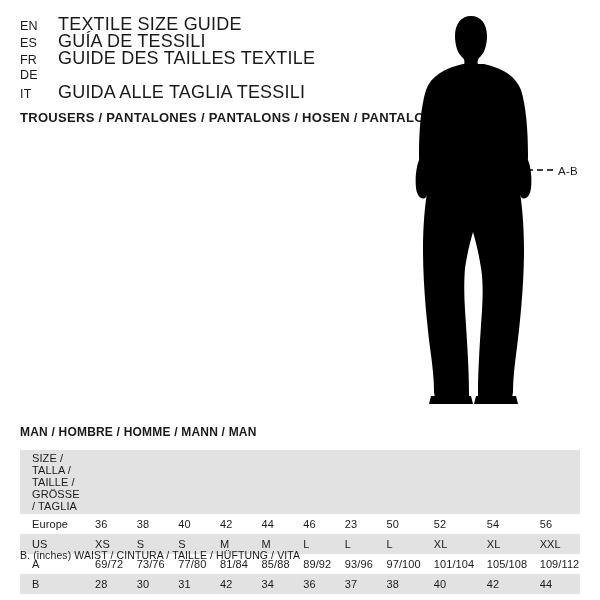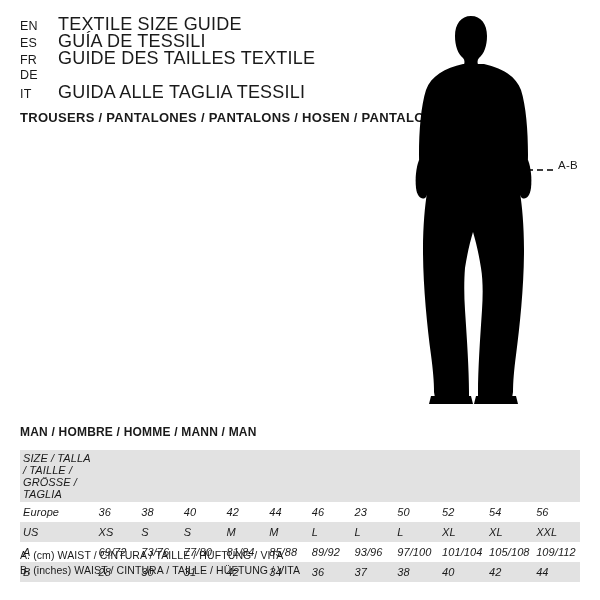--- a/index.html
+++ b/index.html
@@ -61,21 +61,21 @@
     top: 10px;
     width: 205px;
     height: 400px;
   }
   .figure-svg {
     display: block;
   }
   .ab-label {
     position: absolute;
     left: 163px;
-    top: 149px;
+    top: 155px;
     font-size: 11.5px;
     letter-spacing: .3px;
   }
 
   
   .table-title {
     position: absolute;
     left: 20px;
     top: 425px;
     font-size: 12px;
@@ -84,25 +84,24 @@
   }
   table.size-table {
     position: absolute;
     left: 20px;
     top: 450px;
     width: 560px;
     border-collapse: collapse;
     font-size: 11px;
   }
   table.size-table td {
-    padding: 2px 0 2px 3px;
+    padding: 2px 0 2px 12px;
     height: 16px;
     vertical-align: middle;
     letter-spacing: .1px;
-    font-style: italic;
   }
   table.size-table tr.shaded td {
     background: #e2e2e2;
   }
   table.size-table td.label-col {
     width: 86px;
   }
   table.size-table td.v {
     width: 46px;
   }
@@ -261,17 +260,16 @@
         <td class="v">37</td>
         <td class="v">38</td>
         <td class="v">40</td>
         <td class="v">42</td>
         <td class="v">44</td>
       </tr>
     </tbody>
   </table>
 
   <div class="footnotes">
-    <div>A. (cm) WAIST / CINTURA / TAILLE / HÜFTUNG / VITA</div>
     <div>B. (inches) WAIST / CINTURA / TAILLE / HÜFTUNG / VITA</div>
   </div>
 
 </div>
 
 </body></html>

